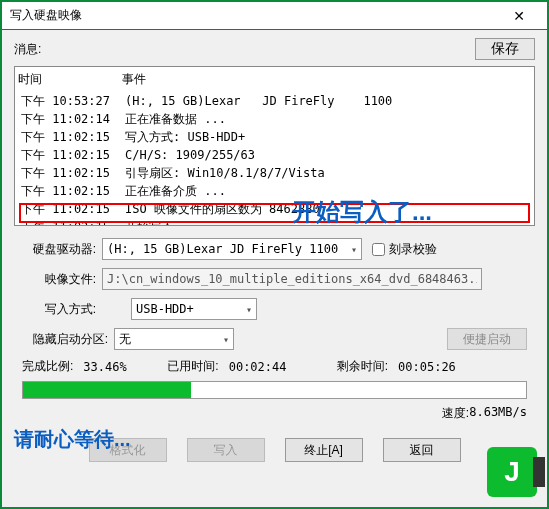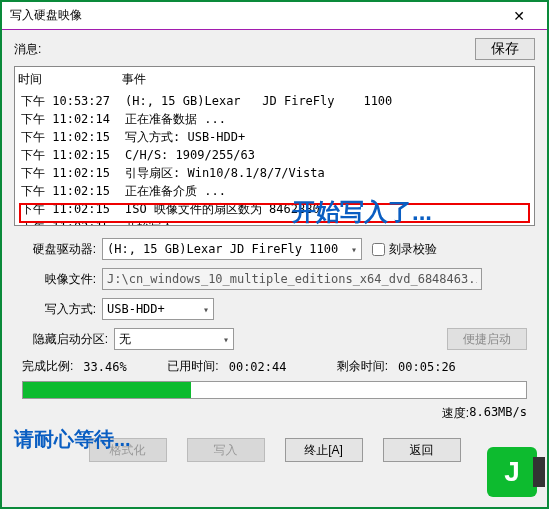--- a/index.html
+++ b/index.html
@@ -19,21 +19,21 @@
 .log-row { display: flex; padding: 1px 0; line-height: 16px; }
 .col-time { width: 104px; flex-shrink: 0; }
 .col-event { flex: 1; white-space: pre; }
 .redbox { position: absolute; border: 2px solid #e00; left: 4px; right: 4px; top: 136px; height: 20px; pointer-events: none; }
 .annotation1 { position: absolute; left: 290px; top: 194px; color: #0a5ec2; font-size: 24px; font-weight: 600; }
 .form-area { padding: 12px 8px 4px; }
 .form-row { display: flex; align-items: center; margin-bottom: 8px; font-size: 12px; }
 .form-label { width: 74px; text-align: right; margin-right: 6px; }
 .select { height: 22px; border: 1px solid #999; background: #fff; padding: 0 4px; font-size: 12px; font-family: "SimSun", monospace; display: flex; align-items: center; justify-content: space-between; }
 .sel-drive { width: 260px; }
-.sel-mode { width: 112px; }
+.sel-mode { width: 126px; margin-left: 29px; }
 .sel-hide { width: 120px; }
 .check-row { display: flex; align-items: center; margin-left: 10px; }
 .check-row input { margin-right: 4px; }
 .path-input { width: 380px; height: 22px; border: 1px solid #999; background: #f4f4f4; padding: 0 4px; font-size: 12px; font-family: "SimSun", monospace; color: #555; }
 .gray-btn { width: 80px; height: 22px; border: 1px solid #bbb; background: #e0e0e0; color: #888; font-size: 12px; margin-left: auto; }
 .stats-row { display: flex; align-items: center; font-size: 12px; margin-top: 4px; gap: 8px; }
 .stats-row .lbl { margin-right: 2px; }
 .stats-row .val { font-family: "SimSun", monospace; }
 .progress-outer { height: 18px; border: 1px solid #999; background: #fff; margin-top: 6px; position: relative; }
 .progress-inner { height: 100%; background: #0dbb2f; width: 33.46%; }

